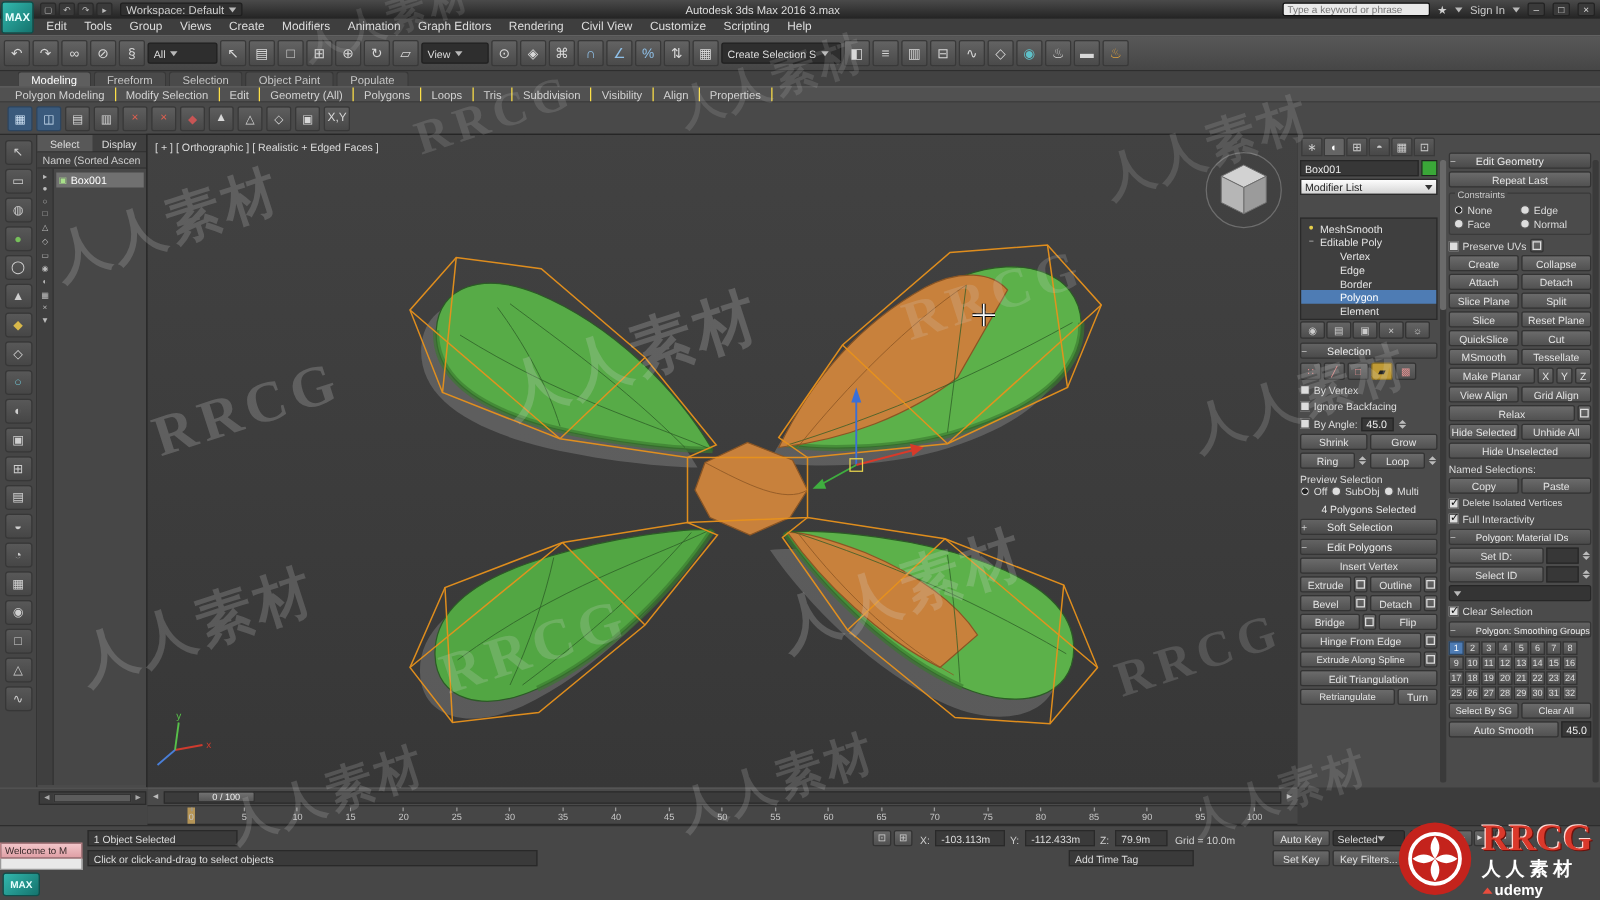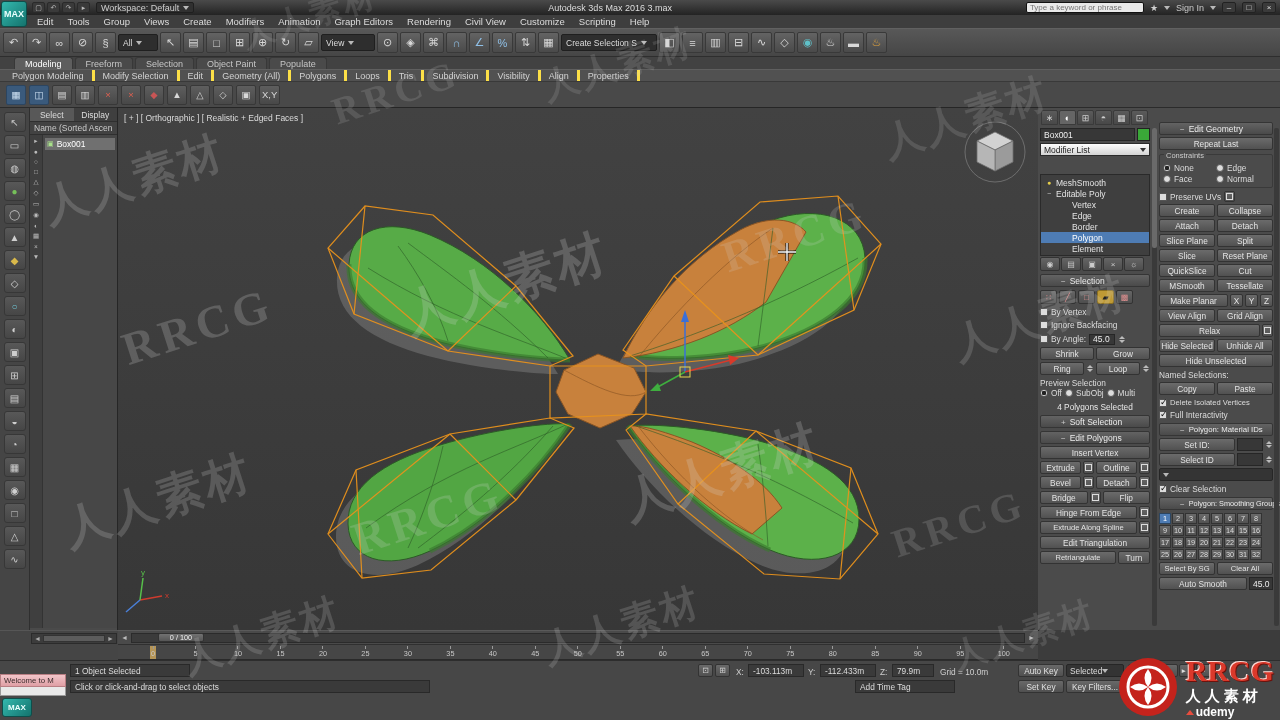--- a/index.html
+++ b/index.html
@@ -37,21 +37,21 @@
 .tdrop{height:17px;background:#2e2e2e;border:1px solid #1f1f1f;border-radius:2px;color:#ddd;
  font-size:8.5px;display:flex;align-items:center;padding:0 4px;gap:4px;flex:none;white-space:nowrap}
 
 .ribbon-tabs{left:0;top:57px;width:100%;height:12px;background:#424242;display:flex;align-items:flex-end;
  padding-left:14px;font-size:9px;gap:2px}
 .rtab{padding:0 10px;height:12px;display:flex;align-items:center;color:#c6c6c6;background:#4a4a4a;
  border:1px solid #383838;border-bottom:none;border-radius:3px 3px 0 0;white-space:nowrap}
 .rtab.active{background:#5e5e5e;color:#fff}
 .ribbon-groups{left:0;top:69px;width:100%;height:13px;background:#515151;border-top:1px solid #5f5f5f;
  border-bottom:1px solid #393939;display:flex;align-items:center;font-size:9px;color:#d2d2d2;padding-left:4px}
-.rgroup{padding:0 8px;border-right:3px solid #fde047;height:100%;display:flex;align-items:center;white-space:nowrap}
+.rgroup{padding:0 8px;border-right:1px solid #fde047;height:100%;display:flex;align-items:center;white-space:nowrap}
 .ribbon-icons{left:0;top:82px;width:100%;height:26px;background:#494949;border-bottom:1px solid #2b2b2b;
  display:flex;align-items:center;gap:3px;padding-left:6px}
 .ricon{min-width:20px;height:20px;background:linear-gradient(#5e5e5e,#484848);border:1px solid #383838;
  border-radius:2px;display:flex;align-items:center;justify-content:center;font-size:9.5px;color:#d8d8d8;padding:0 2px}
 .ricon.pressed{background:#3a5a7c;border-color:#2c4560;color:#cfe2f4}
 
 
 .left-strip{left:0;top:108px;width:30px;height:522px;background:#454545;border-right:1px solid #2f2f2f;
  display:flex;flex-direction:column;align-items:center;padding-top:4px;gap:3px}
 .lsicon{width:22px;height:20px;background:linear-gradient(#585858,#464646);border:1px solid #373737;
@@ -100,21 +100,21 @@
 .modlist .caret{border-top-color:#333}
 .stack{height:82px;background:#3f3f3f;border:1px solid #2a2a2a;font-size:8.5px;color:#e4e4e4;padding-top:2px;margin-bottom:1px}
 .stack-row{height:11px;display:flex;align-items:center;gap:3px;padding-left:4px;white-space:nowrap}
 .stack-row.lvl1{padding-left:20px}
 .stack-row.sel{background:#4e7cb4;color:#fff}
 .stack-ic{width:8px;font-size:7px;text-align:center}
 .stack-tools{display:flex;gap:1px;margin-bottom:2px}
 .stk-btn{width:20px;height:14px;background:linear-gradient(#656565,#4d4d4d);border:1px solid #333;border-radius:2px;
  display:flex;align-items:center;justify-content:center;font-size:8px;color:#ccc}
 .roll{height:13px;background:linear-gradient(#636363,#4a4a4a);border:1px solid #353535;border-radius:2px;
- display:flex;align-items:center;padding-left:20px;font-size:8.5px;color:#ececec;gap:4px;margin-top:3px;white-space:nowrap}
+ display:flex;align-items:flex-end;padding-left:0;font-size:8.5px;color:#ececec;gap:16px;margin-top:3px;white-space:nowrap}
 .roll .pm::before{content:"−";font-size:8px;color:#ccc}
 .roll .pm.plus::before{content:"+"}
 .b{height:13px;background:linear-gradient(#6b6b6b,#515151);border:1px solid #333;border-radius:2px;display:flex;
  align-items:center;justify-content:center;font-size:8.3px;color:#e4e4e4;white-space:nowrap;overflow:hidden}
 .b.grow{flex:1}
 .pair{display:flex;gap:2px;margin-top:2px}
 .pair .b{flex:1}
 .sq{width:11px;height:13px;background:linear-gradient(#6b6b6b,#515151);border:1px solid #333;border-radius:2px;
  display:flex;align-items:center;justify-content:center;flex:none}
 .sq::after{content:"";width:5px;height:5px;border:1px solid #ddd}
@@ -236,21 +236,21 @@
 
   <div class="abs toolbar">
     <span style="display:flex;gap:2px">
 
     <span class="ticon">↶</span>
         <span class="ticon">↷</span>
         <span class="ticon">∞</span>
         <span class="ticon">⊘</span>
         <span class="ticon">§</span>
       </span>
-    <span class="tdrop" style="width:40px">
+    <span class="tdrop" style="width:56px">
       <span>All</span>
         <span class="caret"></span>
     </span>
     <span style="display:flex;gap:2px">
 
     <span class="ticon">↖</span>
         <span class="ticon">▤</span>
         <span class="ticon">□</span>
         <span class="ticon">⊞</span>
         <span class="ticon">⊕</span>

